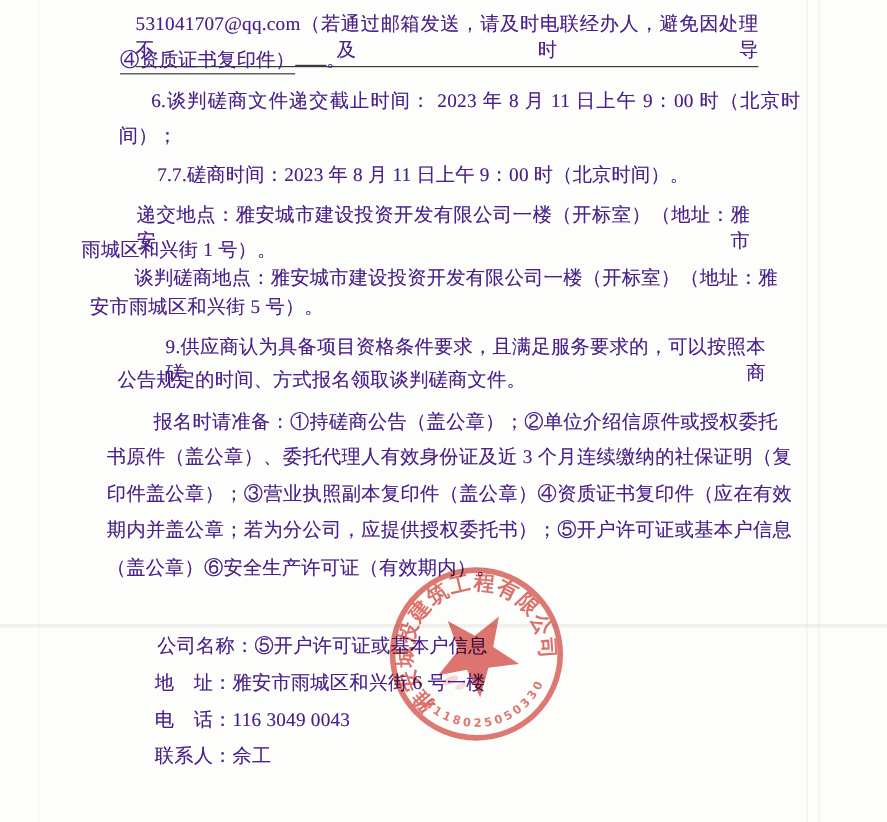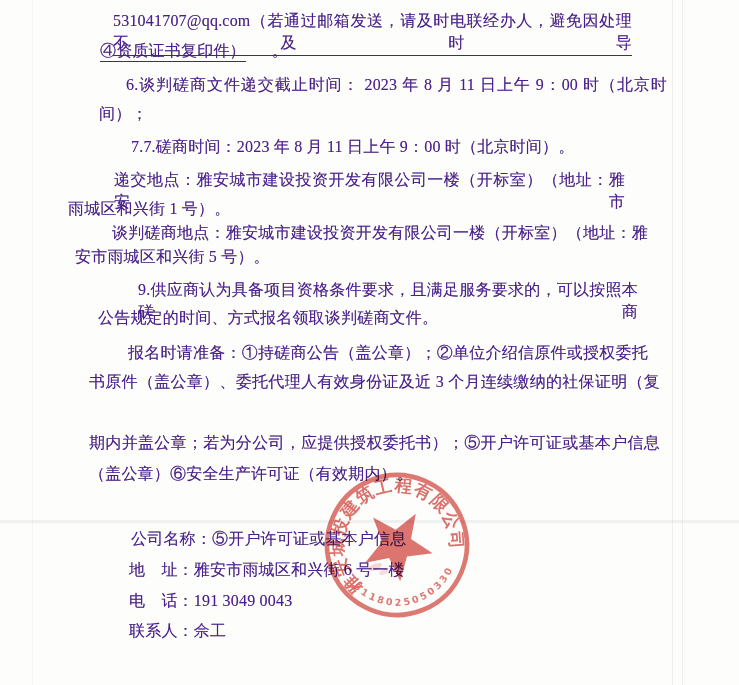--- a/index.html
+++ b/index.html
@@ -59,31 +59,32 @@
   <div class="line" style="left:75px;top:246px">安市雨城区和兴街 5 号）。</div>
 
   <div class="line just" style="left:138px;top:279px;width:500px">9.供应商认为具备项目资格条件要求，且满足服务要求的，可以按照本磋商</div>
 
   <div class="line" style="left:98px;top:307px">公告规定的时间、方式报名领取谈判磋商文件。</div>
 
   <div class="line just" style="left:128px;top:342px;width:520px">报名时请准备：①持磋商公告（盖公章）；②单位介绍信原件或授权委托</div>
 
   <div class="line just" style="left:89px;top:371px;width:571px">书原件（盖公章）、委托代理人有效身份证及近 3 个月连续缴纳的社保证明（复</div>
 
+  <div class="line just" style="left:89px;top:402px;width:571px">印件盖公章）；③营业执照副本复印件（盖公章）④资质证书复印件（应在有效</div>
 
   <div class="line just" style="left:89px;top:432px;width:571px">期内并盖公章；若为分公司，应提供授权委托书）；⑤开户许可证或基本户信息</div>
 
   <div class="line" style="left:89px;top:463px">（盖公章）⑥安全生产许可证（有效期内）。</div>
 
 
   <div class="line" style="left:131px;top:528px">公司名称：⑤开户许可证或基本户信息</div>
 
   <div class="line" style="left:129px;top:559px">地　址：雅安市雨城区和兴街 6 号一楼</div>
 
-  <div class="line" style="left:129px;top:590px">电　话：191 3049 0043</div>
+  <div class="line" style="left:129px;top:590px">电　话：116 3049 0043</div>
 
   <div class="line" style="left:129px;top:620px">联系人：佘工</div>
 
   <svg class="seal" viewBox="0 0 160 160">
     <g transform="rotate(-22 80 80)" fill="#d6554e">
       <circle cx="80" cy="80" r="69" fill="none" stroke="#d6554e" stroke-width="4.6" opacity=".85"></circle>
       <polygon opacity=".88" points="70.7,45.2 85.4,66.0 110.2,60.4 95.0,80.8 108.0,102.7 83.9,94.5 67.1,113.6 67.4,88.2 44.1,81.9 68.3,70.6" transform="rotate(-4 80 80)"></polygon>
       <ellipse cx="52" cy="92" rx="7" ry="3" opacity=".25"></ellipse>
       <ellipse cx="58" cy="100" rx="5" ry="2.4" opacity=".2"></ellipse>
       <path id="sealTopArc" d="M 34.1,106.5 A 53,53 0 1 1 125.9,106.5" fill="none"></path>

